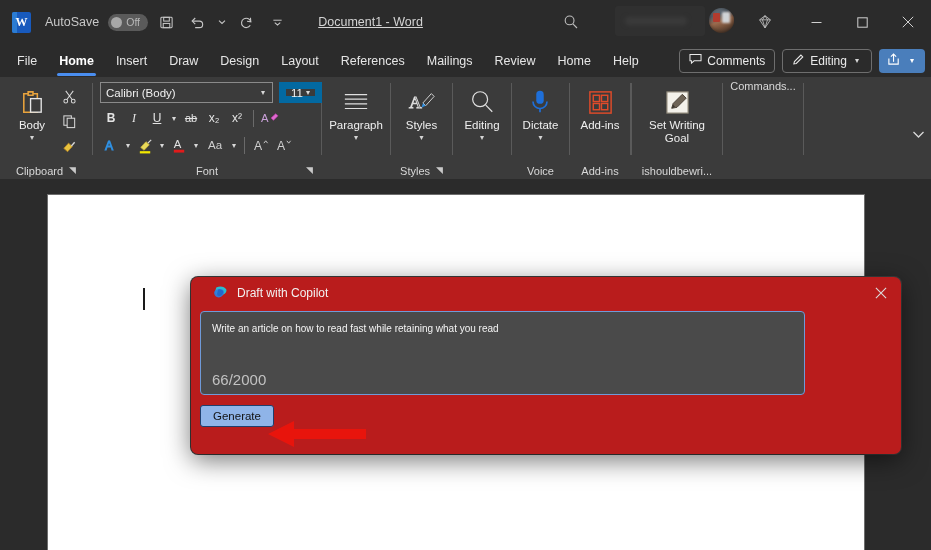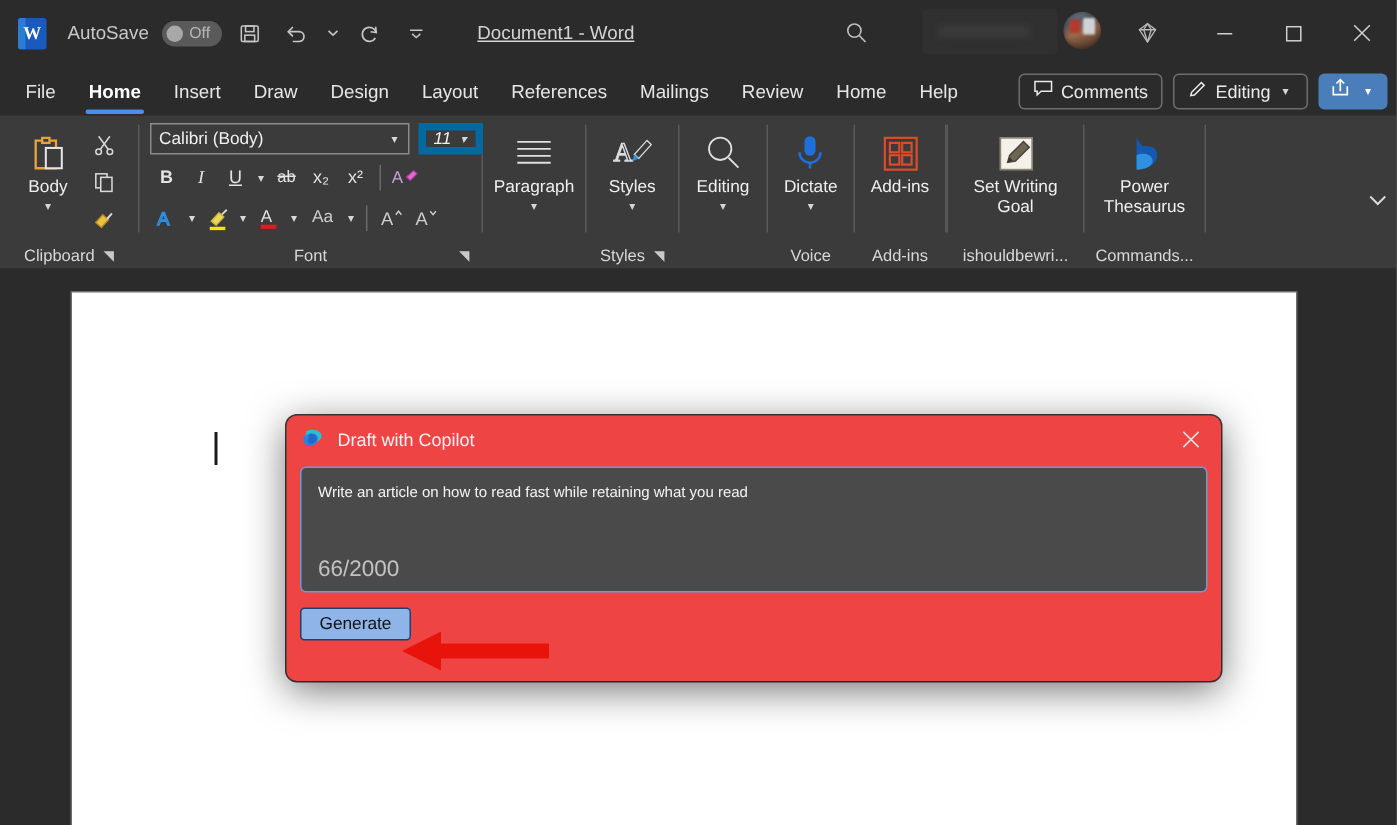--- a/index.html
+++ b/index.html
@@ -133,23 +133,23 @@
     width: 22px; height: 22px; display: flex; align-items: center;
     justify-content: center; color: #e4e4e4; font-size: 12px;
   }
 
   .fontname {
     width: 173px; height: 21px; border: 1px solid #8a8a8a; background: #3b3b3b;
     color: #f0f0f0; font-size: 11.5px; display: flex; align-items: center;
     padding: 0 4px 0 5px; justify-content: space-between;
   }
   .fontsize {
-    width: 43px; height: 21px; border: 5px solid #0369a1; background: #3b3b3b;
+    width: 43px; height: 21px; border: 7px solid #0369a1; background: #3b3b3b;
     color: #f0f0f0; font-size: 11.5px; display: flex; align-items: center;
-    padding: 0 3px 0 5px; justify-content: space-between; margin-left: 5px; font-style: italic;
+    padding: 0 3px 0 5px; justify-content: space-between; margin-left: 5px;
   }
   .frow { display: flex; align-items: center; gap: 1px; }
   .frow2 { display: flex; align-items: center; gap: 1px; margin-top: 4px; }
   .vsep { width: 1px; height: 17px; background: #6a6a6a; margin: 0 4px; }
   .caret-sm { font-size: 8px; color: #d8d8d8; padding: 0 3px; }
 
   .collapse-ribbon {
     position: absolute; right: 6px; top: 52px; color: #d8d8d8; font-size: 11px;
   }
 
@@ -162,23 +162,24 @@
     position: absolute; left: 48px; top: 16px; width: 816px; height: 380px;
     background: #ffffff; box-shadow: 0 0 0 1px #6d6d6d;
   }
   .caret-doc {
     position: absolute; left: 95px; top: 93px; width: 1.6px; height: 22px;
     background: #1a1a1a;
   }
 
   
   .dialog {
-    position: absolute; left: 191px; top: 277px; width: 623px; height: 177px;
-    background: #ef4444; border-radius: 7px;
+    position: absolute; left: 191px; top: 277px; width: 710px; height: 177px;
+    background: #b91c1c; border-radius: 7px;
     box-shadow: 0 6px 26px rgba(0,0,0,.55), 0 0 0 1px #3f3f3f;
+    padding-left: 12px;
   }
   .dlg-header {
     height: 31px; display: flex; align-items: center; padding: 0 8px 0 9px;
   }
   .copilot-icon { width: 17px; height: 17px; position: relative; }
   .dlg-title { color: #f2f2f2; font-size: 12px; margin-left: 8px; font-weight: 500; }
   .dlg-close {
     margin-left: auto; width: 24px; height: 24px; display: flex;
     align-items: center; justify-content: center; color: #dcdcdc;
   }
@@ -558,31 +559,20 @@
           <span>Set Writing Goal</span>
         </div>
       </div>
       <div class="rgroup-label">
         <span>ishouldbewri...</span>
       </div>
     </div>
     <div class="rgroup-sep"></div>
 
     <div class="rgroup" style="width:80px">
-      <div class="rgroup-body" style="justify-content:center">
-        <div class="bigbtn" style="min-width:72px">
-          <span class="glyph">
-            <svg width="27" height="27" viewBox="0 0 28 28" fill="none">
-              <path d="M8 3 V25 C8 25 20 25 22 17 C24 9 16 8 12 9" fill="#1558b0"></path>
-              <path d="M8 3 V15 C12 13 18 14 19 18 C20 22 15 25 8 25" fill="#2f8fe0"></path>
-            </svg>
-          </span>
-          <span>Power Thesaurus</span>
-        </div>
-      </div>
       <div class="rgroup-label">
         <span>Commands...</span>
       </div>
     </div>
     <div class="rgroup-sep"></div>
 
     <div class="collapse-ribbon">
       <svg width="13" height="9" viewBox="0 0 13 9" fill="none" stroke="#d8d8d8" stroke-width="1.3">
           <path d="M1.5 2 L6.5 7 L11.5 2"></path>
         </svg>

